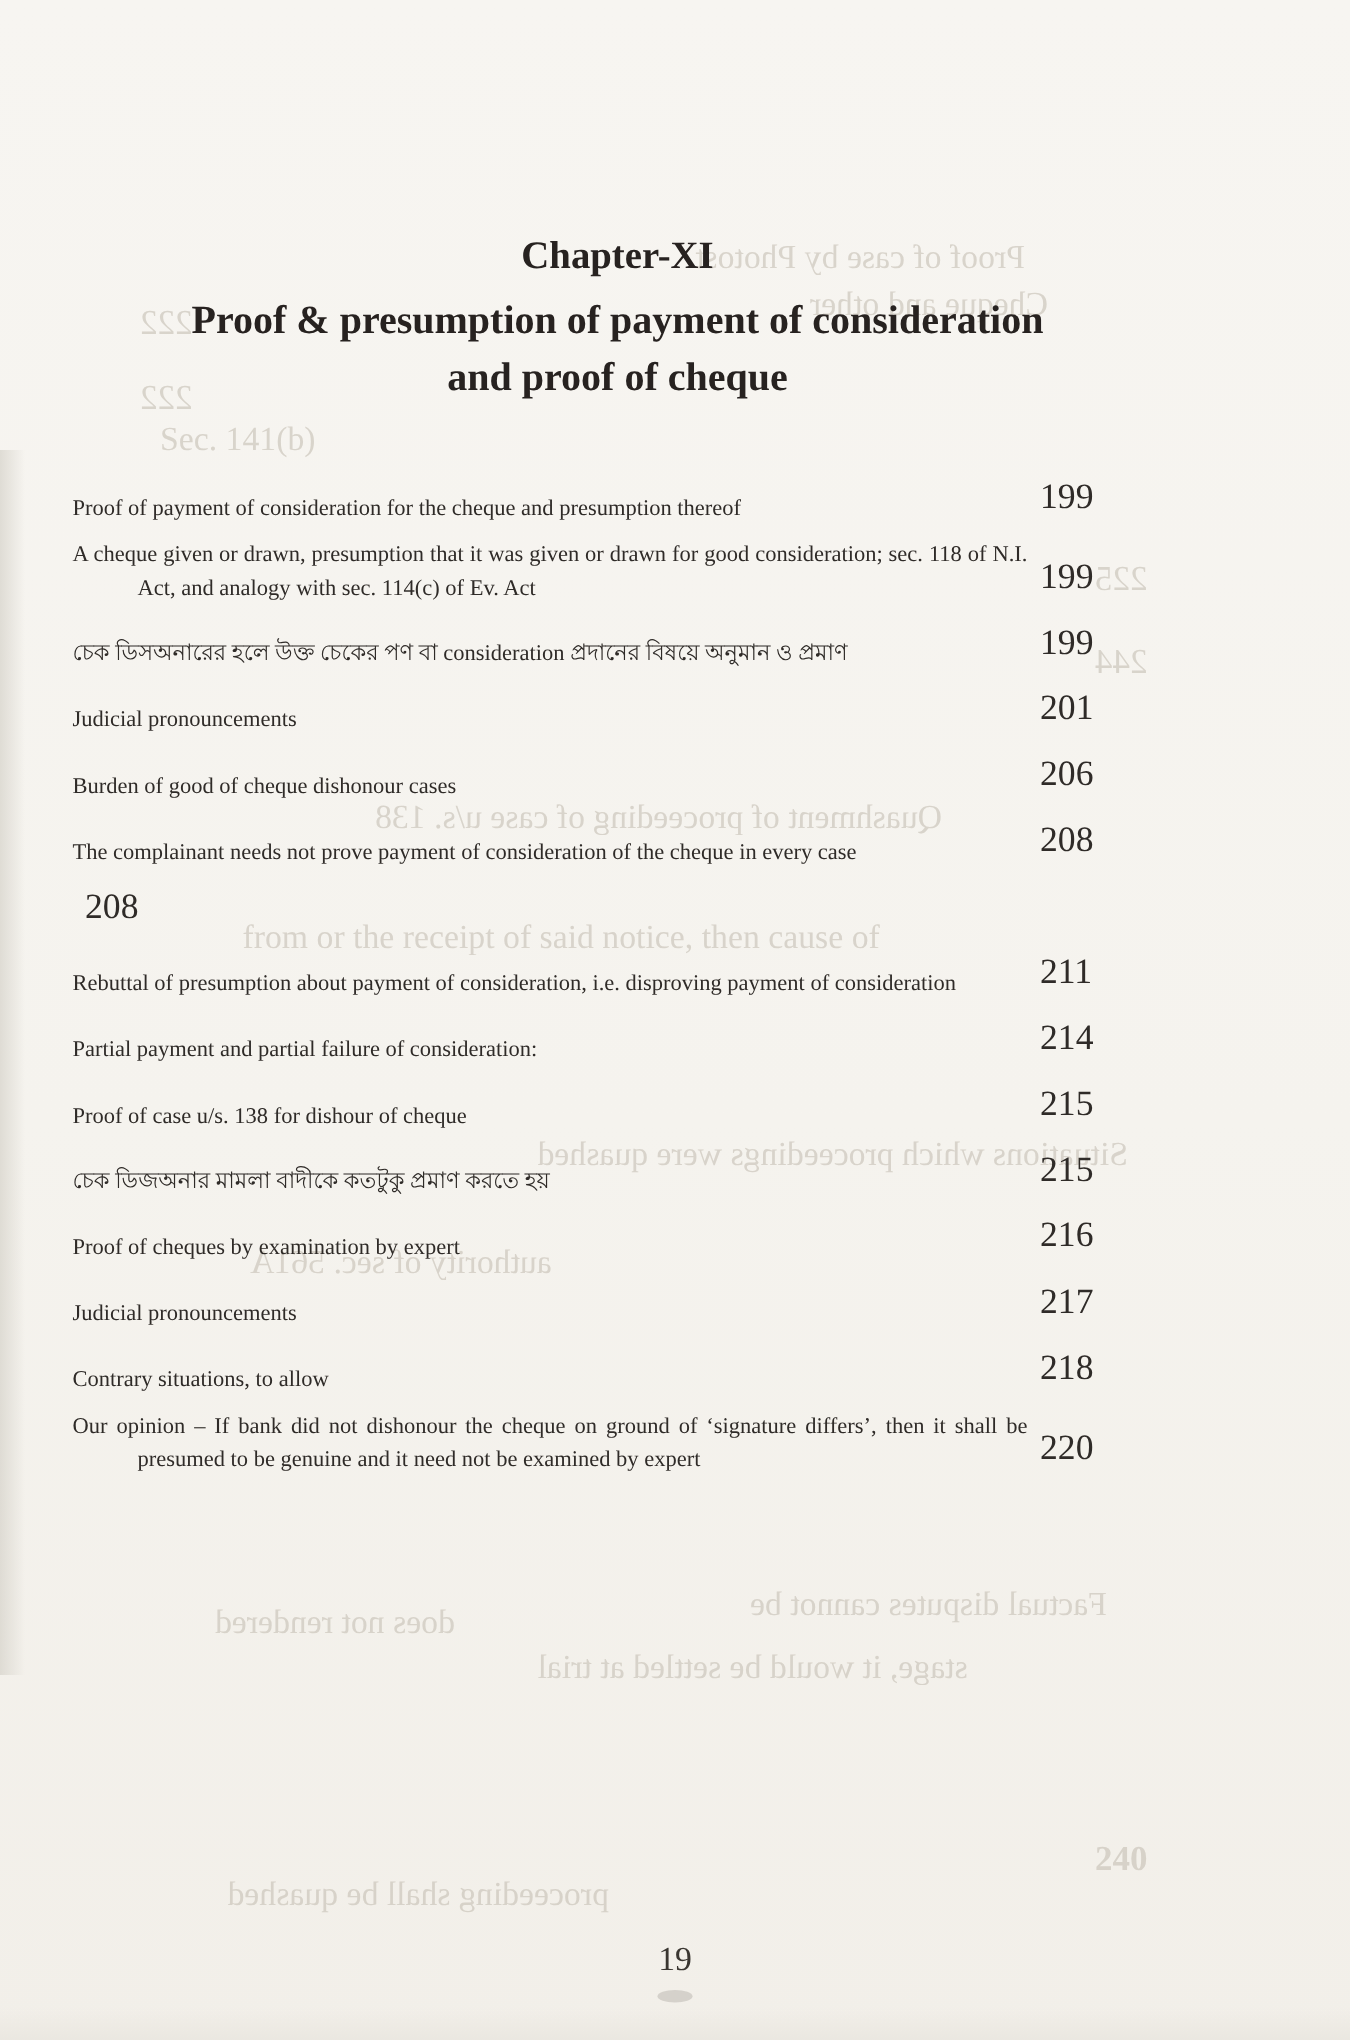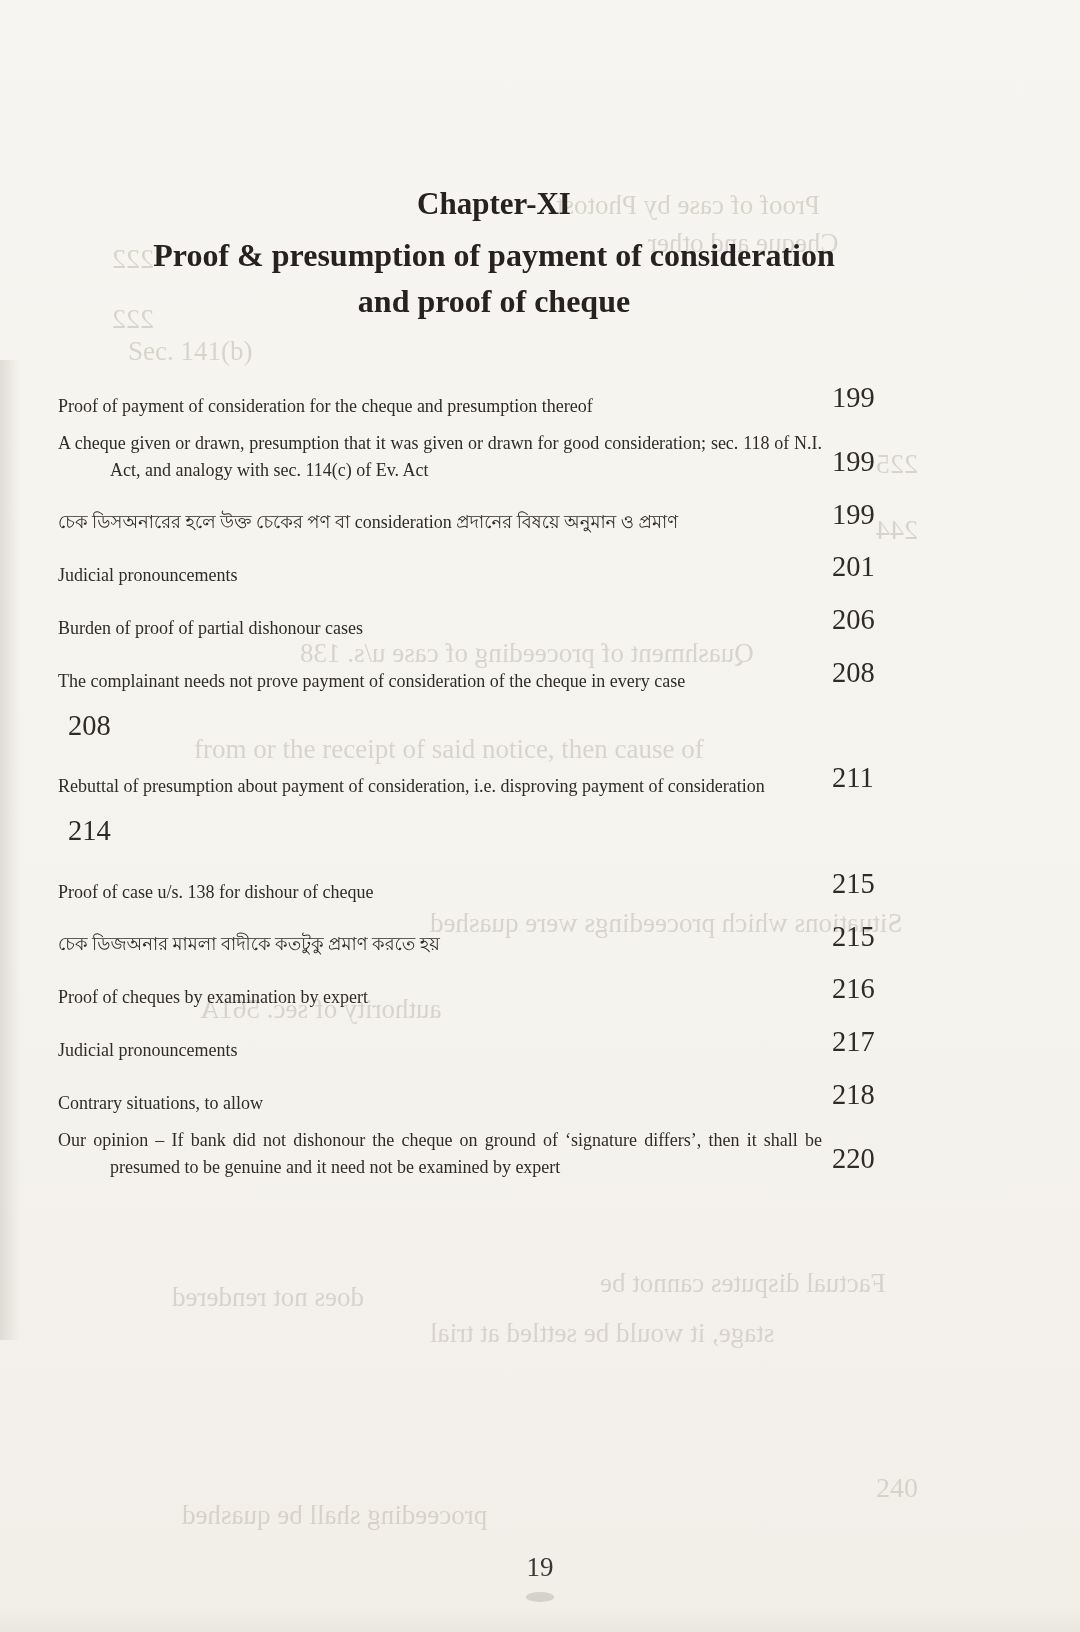--- a/index.html
+++ b/index.html
@@ -46,21 +46,21 @@
   .g5{top:336px;left:128px;}
   .g6{top:448px;left:876px;}
   .g7{top:514px;left:876px;}
   .g8{top:638px;left:300px;}
   .g9{top:734px;left:194px;opacity:.5;}
   .g10{top:994px;left:200px;}
   .g11{top:908px;left:430px;opacity:.5;}
   .g12{top:1282px;left:172px;opacity:.55;}
   .g13{top:1268px;left:600px;opacity:.5;}
   .g14{top:1318px;left:430px;opacity:.55;}
-  .g15{top:1472px;left:876px;}
+  .g15{top:1472px;left:876px;font-weight:bold;}
   .g16{top:1500px;left:182px;opacity:.5;}
 
   
   .content{
     position:relative;
     padding:186px 150px 0 58px;
     box-sizing:border-box;
   }
   .chapter-label{
     text-align:center;
@@ -169,39 +169,40 @@
         <p class="etext bn">চেক ডিসঅনারের হলে উক্ত চেকের পণ বা consideration প্রদানের বিষয়ে অনুমান ও প্রমাণ</p>
         <span class="pnum">199</span>
       </div>
 
       <div class="entry">
         <p class="etext">Judicial pronouncements</p>
         <span class="pnum">201</span>
       </div>
 
       <div class="entry">
-        <p class="etext">Burden of proof of partial dishonour cases</p>
+        <p class="etext">Burden of good of cheque dishonour cases</p>
         <span class="pnum">206</span>
       </div>
 
       <div class="entry">
         <p class="etext">The complainant needs not prove payment of consideration of the cheque in every case</p>
         <span class="pnum">208</span>
       </div>
 
       <div class="entry">
         <span class="pnum">208</span>
       </div>
 
       <div class="entry">
         <p class="etext">Rebuttal of presumption about payment of consideration, i.e. disproving payment of consideration</p>
         <span class="pnum">211</span>
       </div>
 
       <div class="entry">
+        <p class="etext">Partial payment and partial failure of consideration:</p>
         <span class="pnum">214</span>
       </div>
 
       <div class="entry">
         <p class="etext">Proof of case u/s. 138 for dishour of cheque</p>
         <span class="pnum">215</span>
       </div>
 
       <div class="entry">
         <p class="etext bn">চেক ডিজঅনার মামলা বাদীকে কতটুকু প্রমাণ করতে হয়</p>

